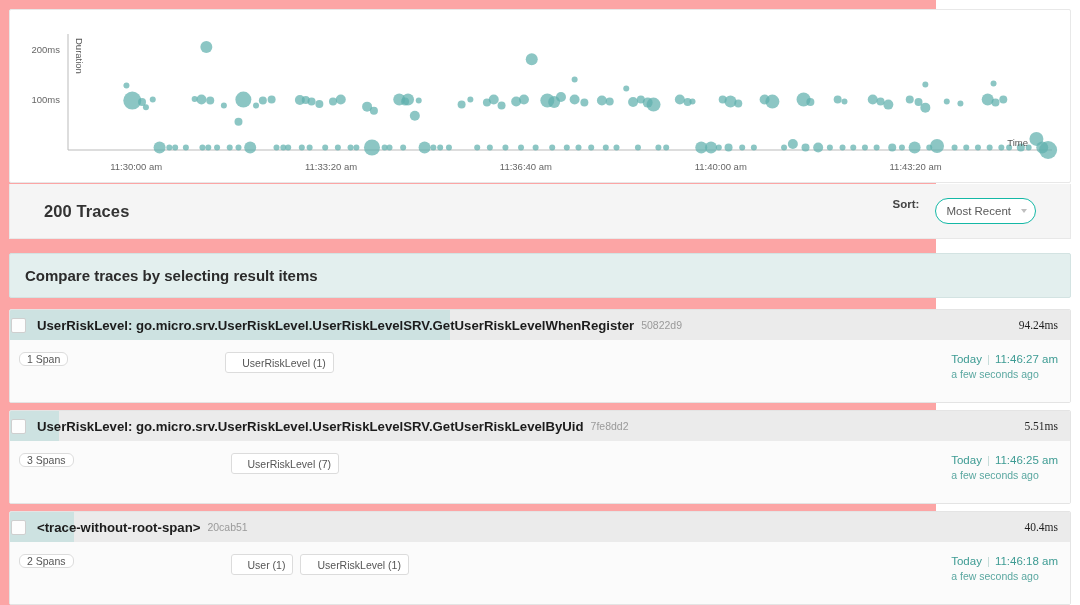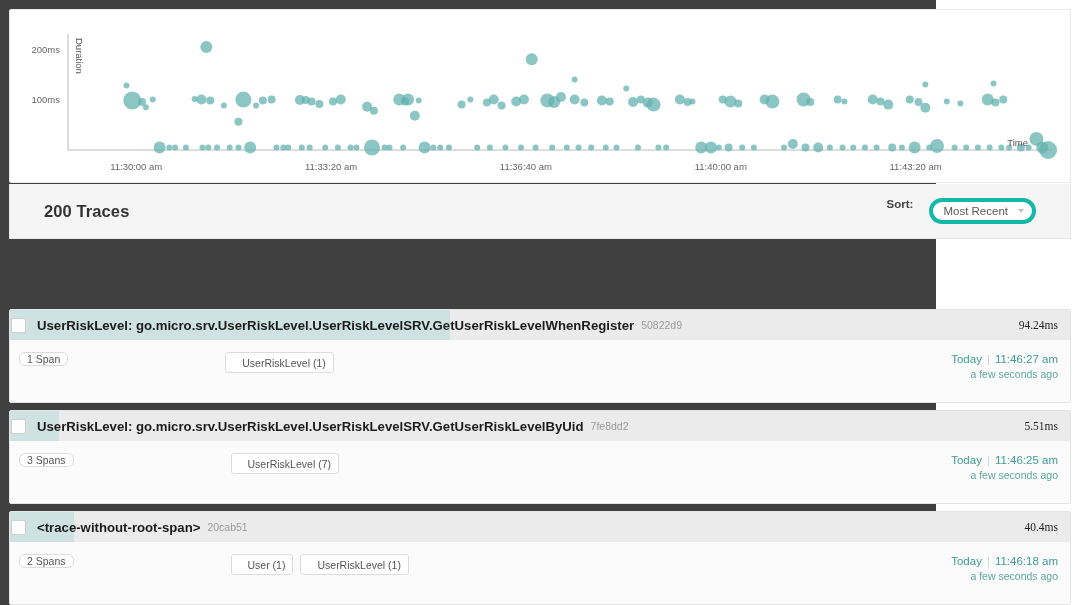--- a/index.html
+++ b/index.html
@@ -11,21 +11,21 @@
     width: 1080px;
     height: 605px;
     font-family: "Liberation Sans", sans-serif;
     color: #333;
     overflow: hidden;
   }
   .page {
     width: 936px;
     height: 605px;
     position: relative;
-    background: #404040;
+    background: #fca5a5;
     padding: 0;
     box-sizing: border-box;
   }
 
   
   .scatter-panel {
     position: absolute;
     left: 9px;
     top: 9px;
     width: 1062px;
@@ -83,21 +83,21 @@
   }
   .sort-select {
     display: flex;
     align-items: center;
     justify-content: space-between;
     gap: 10px;
     min-width: 90px;
     height: 26px;
     padding: 0 8px 0 10px;
     background: #fff;
-    border: 4px solid #14b8a6;
+    border: 1px solid #14b8a6;
     border-radius: 13px;
     font-size: 11.5px;
     color: #595959;
     box-sizing: border-box;
     cursor: pointer;
   }
   .caret {
     width: 0; height: 0;
     border-left: 3.5px solid transparent;
     border-right: 3.5px solid transparent;
@@ -237,21 +237,20 @@
   }
   .svc-name {
     font-size: 10.5px;
     color: #555;
     padding: 0 7px;
     line-height: 17px;
     white-space: nowrap;
   }
   .trace-times {
     margin-left: auto;
-    text-align: right;
     padding-top: 1px;
   }
   .time-line1 {
     font-size: 11.5px;
     color: #3d9b93;
     white-space: nowrap;
   }
   .time-sep {
     color: #c3dbd8;
     margin: 0 5px;
@@ -438,20 +437,23 @@
     <div class="results-count">200 Traces</div>
     <div class="sort-area">
       <span class="sort-label">Sort:</span>
       <div class="sort-select">
         <span>Most Recent</span>
         <span class="caret"></span>
       </div>
     </div>
   </div>
 
+  <div class="compare-bar">
+    <span class="compare-text">Compare traces by selecting result items</span>
+  </div>
 
   <div class="trace-list" id="trace-list">
       <div class="trace-item">
         <div class="trace-top">
           <div class="duration-bar" style="width: 41.5%;"></div>
           <div class="trace-checkbox"></div>
           <span class="trace-title">UserRiskLevel: go.micro.srv.UserRiskLevel.UserRiskLevelSRV.GetUserRiskLevelWhenRegister</span>
           <span class="trace-id">50822d9</span>
           <span class="trace-duration">94.24ms</span>
         </div>

